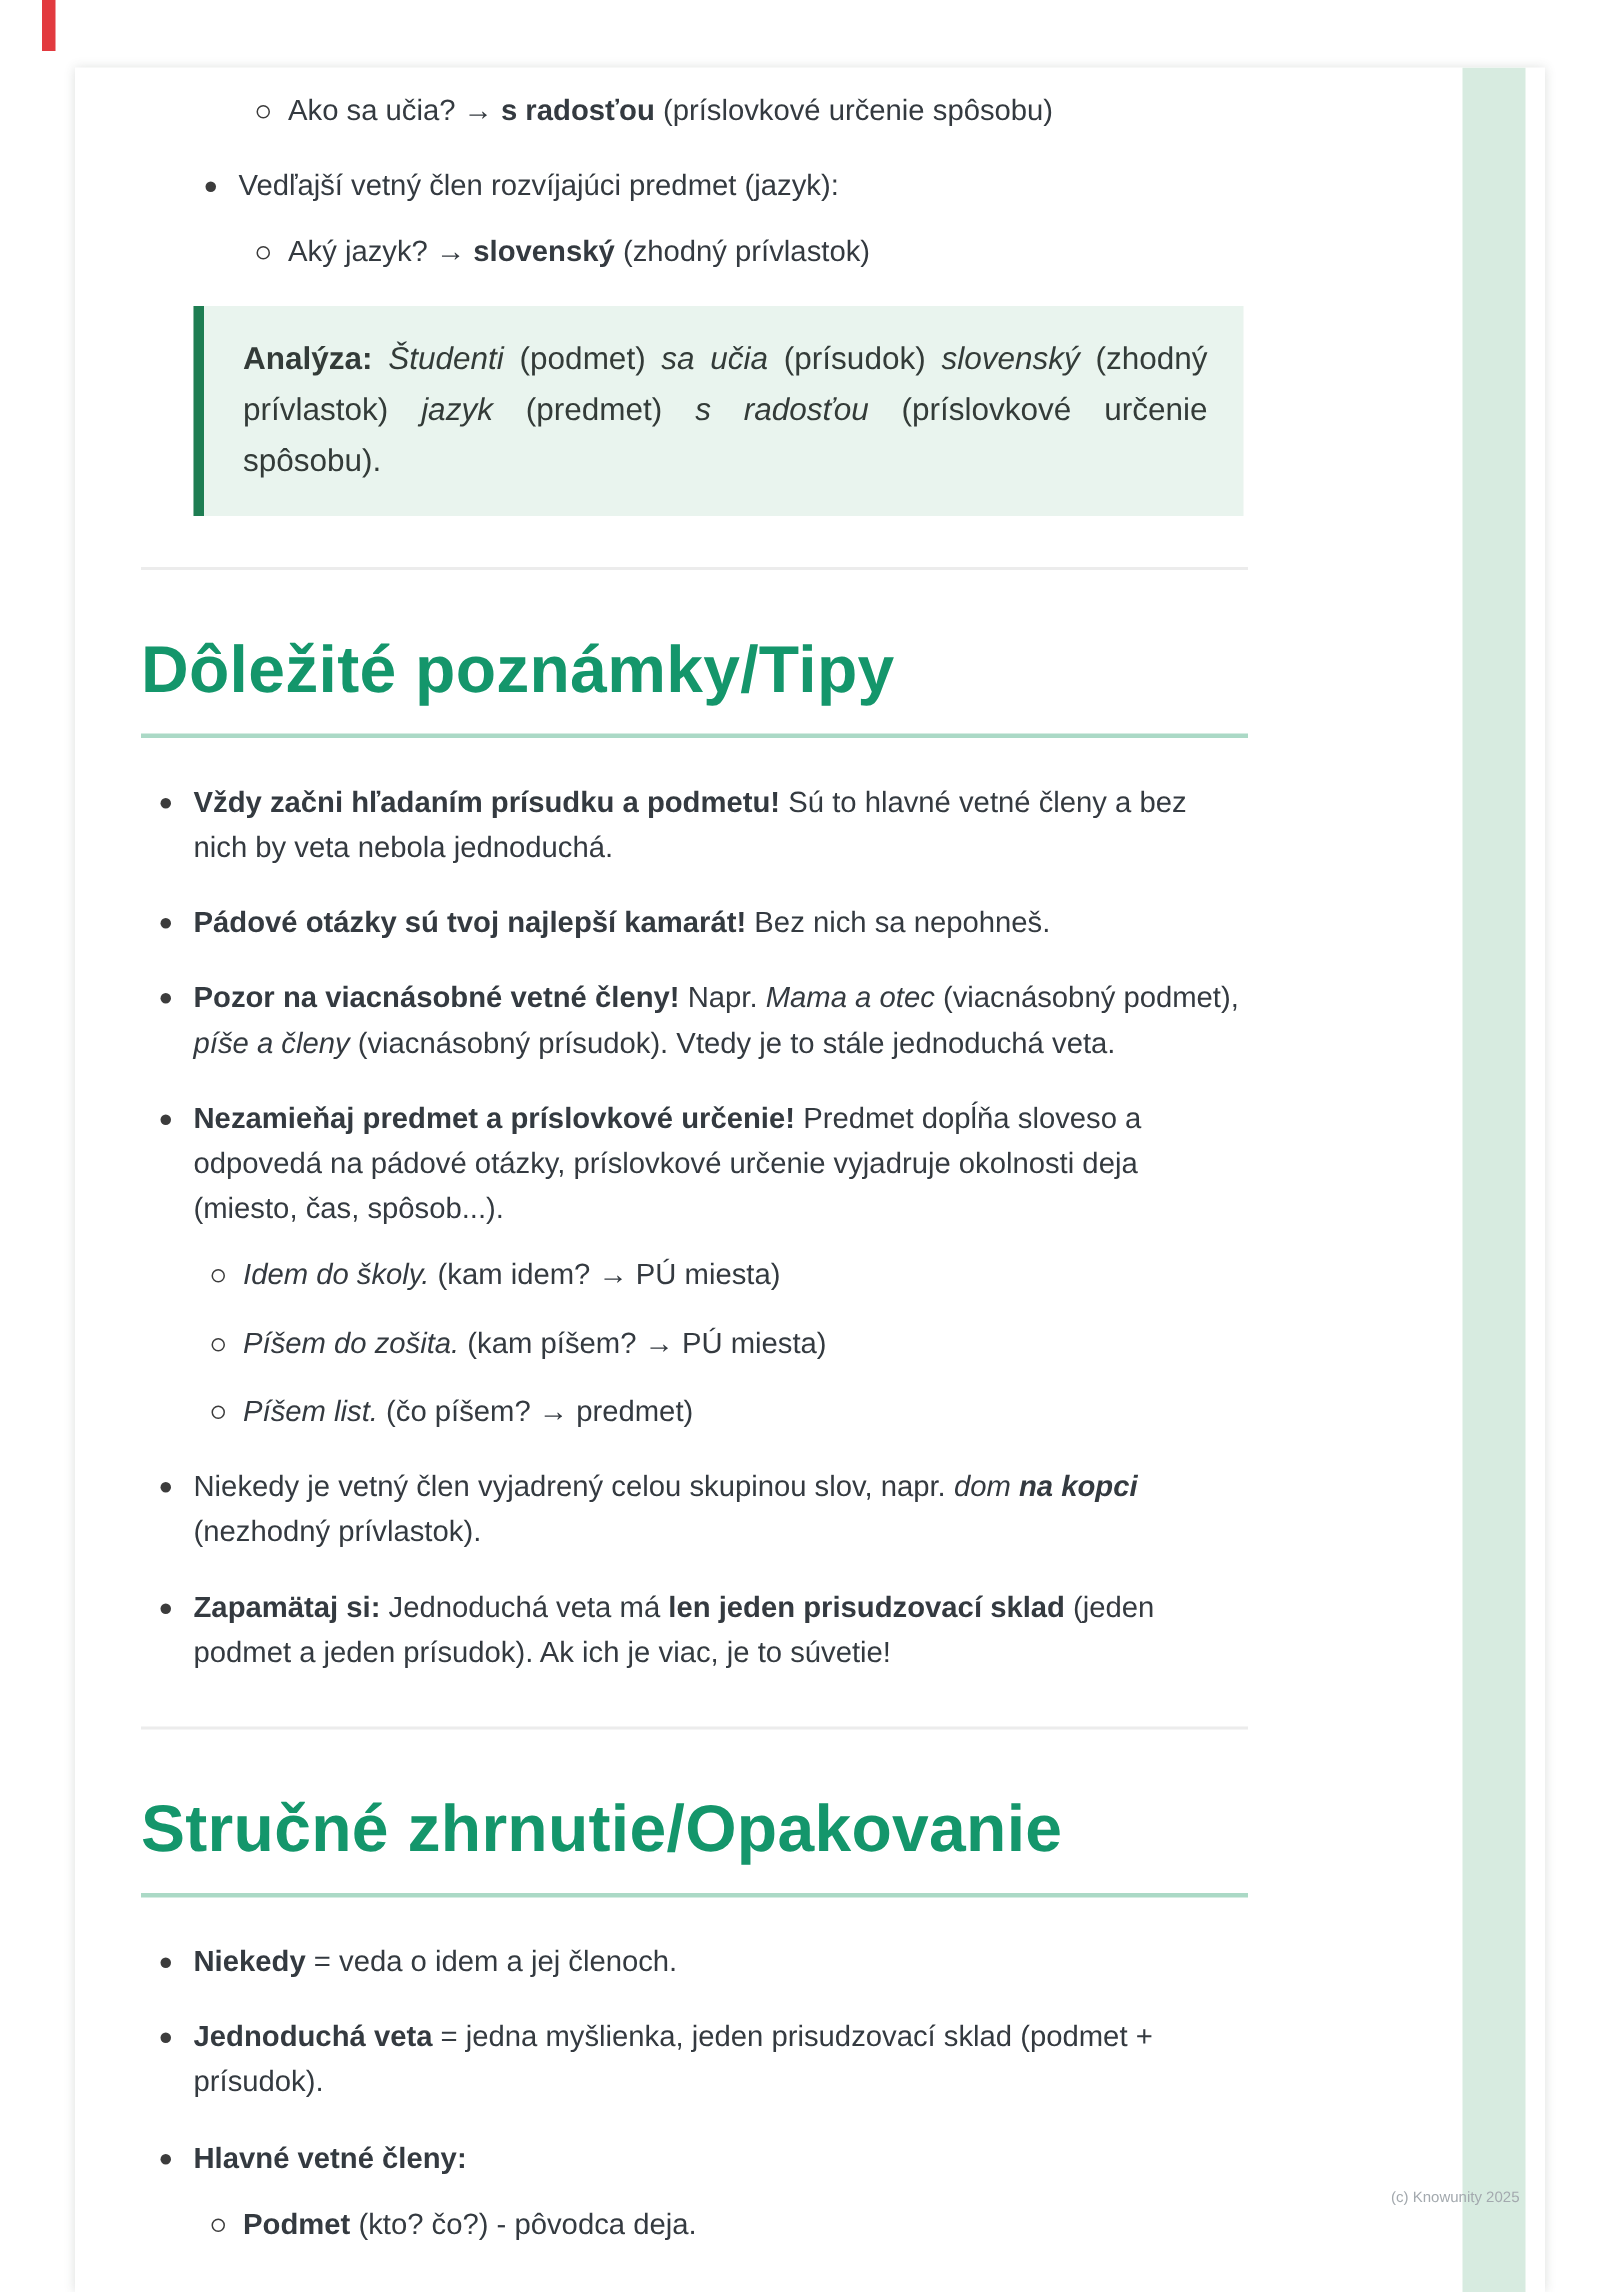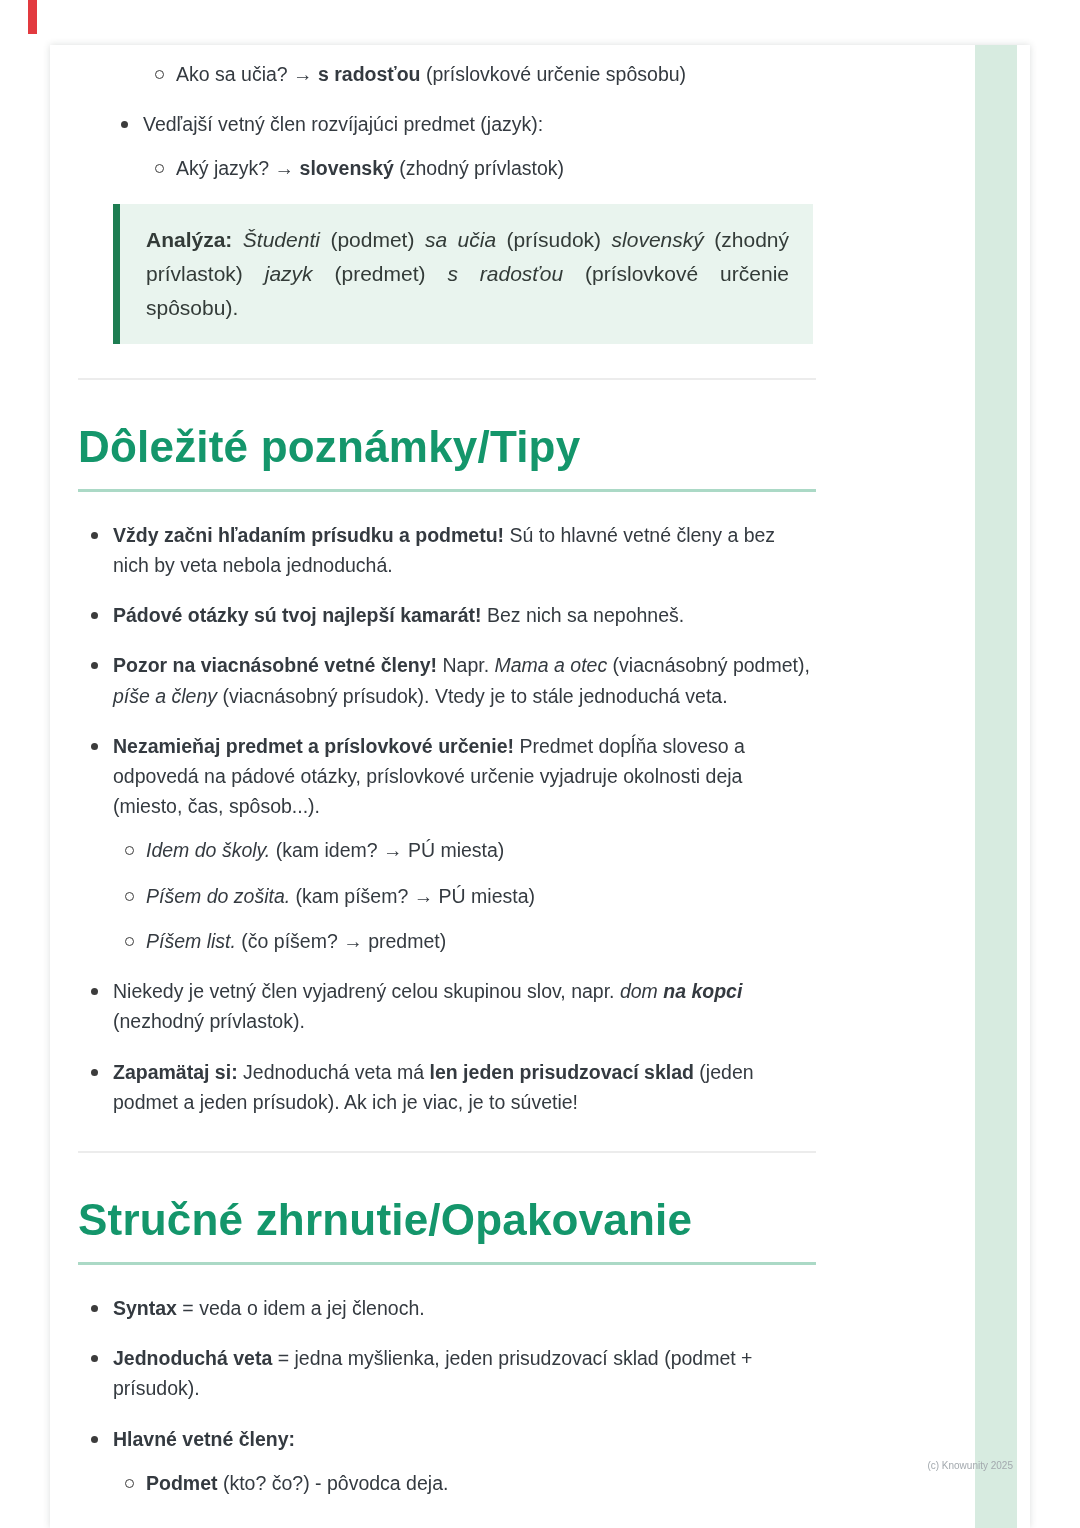--- a/index.html
+++ b/index.html
@@ -31,21 +31,21 @@
     overflow: hidden;
   }
   .mint-stripe {
     position: absolute;
     top: 0; right: 13px;
     width: 42px; height: 100%;
     background: var(--stripe, #d7ebe0);
   }
   .content {
     position: absolute;
-    left: 28px; top: 0;
+    left: 44px; top: 0;
     width: 738px;
     padding-top: 14px;
   }
   ul { list-style: none; }
   .lst > li {
     position: relative;
     padding-left: 35px;
     margin-bottom: 20px;
     font-size: 19.5px;
     line-height: 1.55;
@@ -195,21 +195,21 @@
         </li>
       </ul>
 
       <hr class="divider">
 
       <h2 class="heading">Stručné zhrnutie/Opakovanie</h2>
 
       <ul class="lst body-list">
         <li>
           <span class="mk disc"></span>
-          <span class="txt"><span class="bold">Syntax</span><span> = veda o idem a jej členoch.</span></span>
+          <span class="txt"><span class="bold">Niekedy</span><span> = veda o idem a jej členoch.</span></span>
         </li>
         <li>
           <span class="mk disc"></span>
           <span class="txt"><span class="bold">Jednoduchá veta</span><span> = jedna myšlienka, jeden prisudzovací sklad (podmet + prísudok).</span></span>
         </li>
         <li>
           <span class="mk disc"></span>
           <span class="txt"><span class="bold">Hlavné vetné členy:</span></span>
           <ul class="sub">
             <li>

